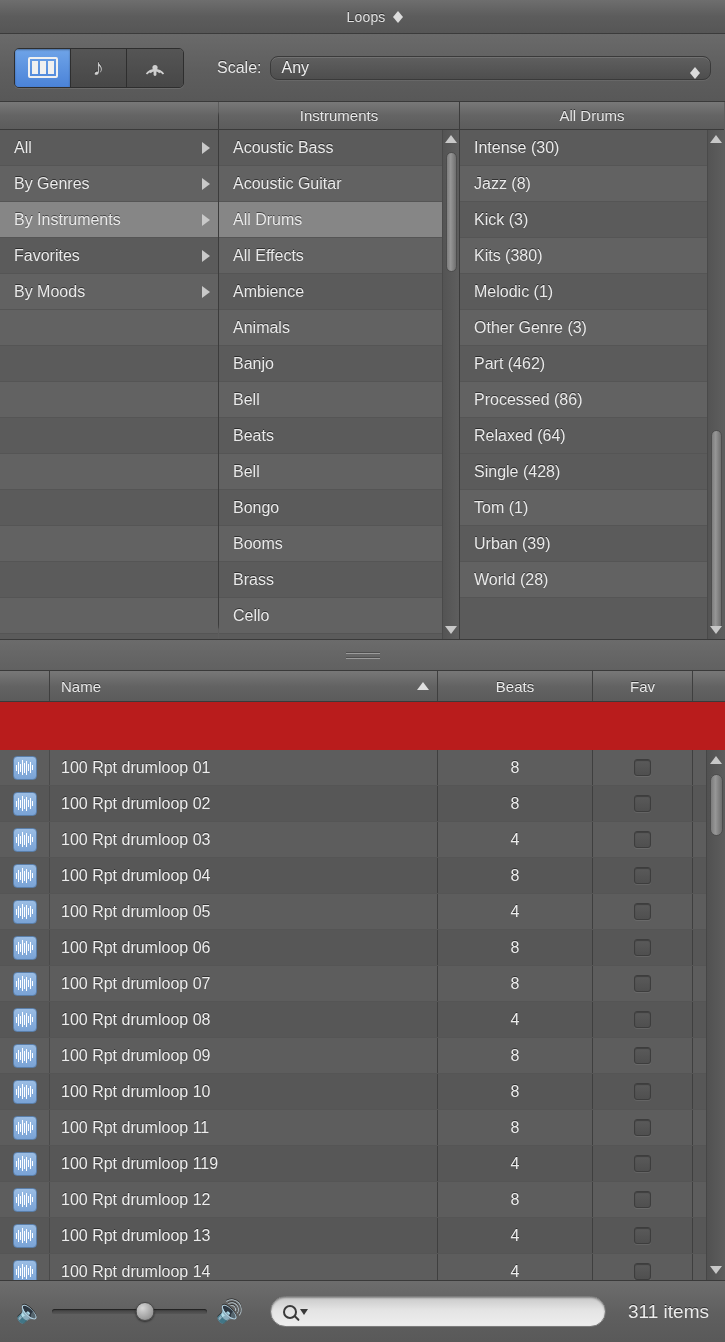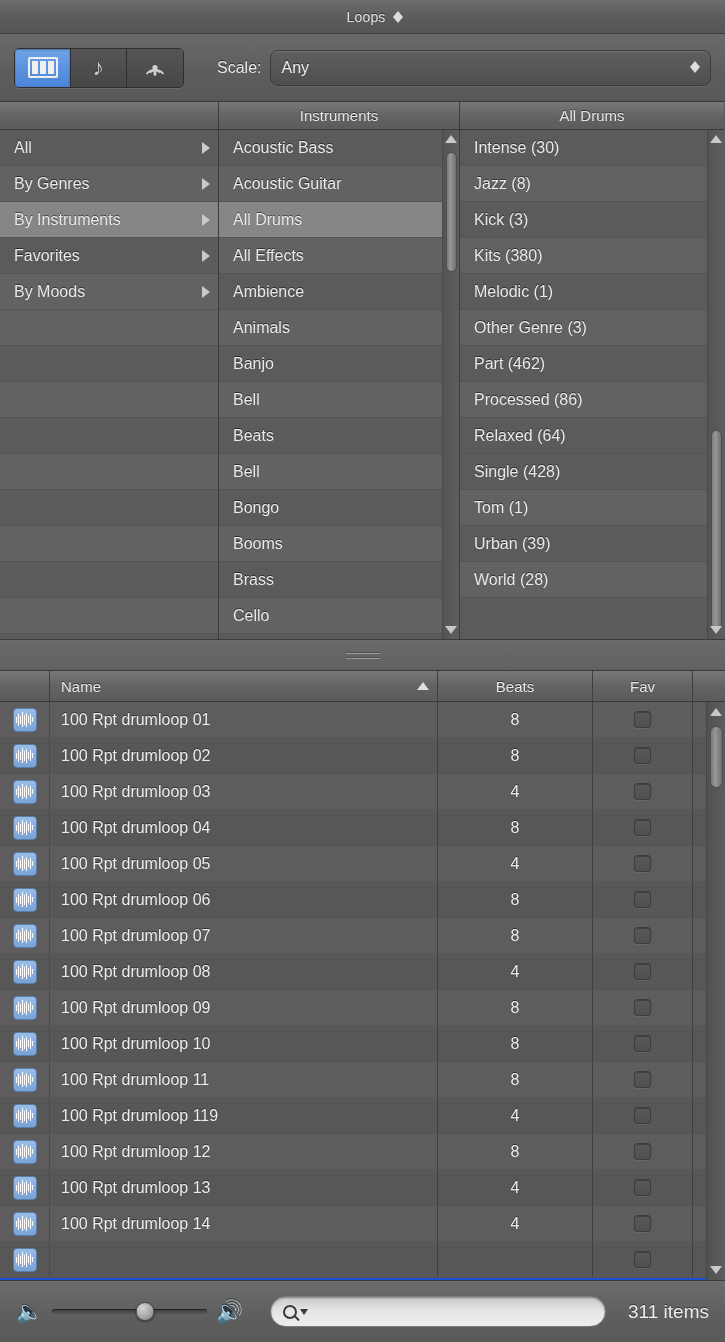--- a/index.html
+++ b/index.html
@@ -70,40 +70,40 @@
   }
   .ico-columns-frame i { width: 6px; height: 13px; background: #f0f0f0; }
   .note { font-size: 23px; color: #cfcfcf; line-height: 1;
           text-shadow: 0 -1px 0 rgba(0,0,0,.5); }
   .scale-label {
     margin-left: 33px; margin-right: 9px;
     font-size: 16px; color: #e8e8e8;
     text-shadow: 0 -1px 0 rgba(0,0,0,.55);
   }
   .popup {
-    flex: 1; height: 36px; position: relative;
+    flex: 1; height: 24px; position: relative;
     background: linear-gradient(to bottom, #5f5f5f 0%, #4e4e4e 100%);
     border: 1px solid #3a3a3a; border-radius: 8px;
     box-shadow: inset 0 1px 0 rgba(255,255,255,.12), 0 1px 0 rgba(255,255,255,.07);
     display: flex; align-items: center; padding: 0 10px;
   }
   .popup .val {
     font-size: 16px; color: #eee; text-shadow: 0 -1px 0 rgba(0,0,0,.5);
   }
   .popup .arrows { position: absolute; right: 10px; top: 8px; }
 
   
   .browser {
     flex: 0 0 538px; display: flex;
     border-bottom: 1px solid #3a3a3a;
     background: #5d5d5d;
   }
   .col { display: flex; flex-direction: column; position: relative;
          border-right: 1px solid #3c3c3c; }
-  .col-1 { width: 219px; }
+  .col-1 { width: 219px; border-radius: 15px; }
   .col-2 { width: 241px; }
   .col-3 { width: 264px; border-right: none; }
   .col-head {
     height: 28px; flex: 0 0 28px;
     background: linear-gradient(to bottom, #787878 0%, #646464 50%, #5c5c5c 100%);
     border-bottom: 1px solid #3a3a3a;
     display: flex; align-items: center; justify-content: center;
     font-size: 15px; color: #e6e6e6;
     text-shadow: 0 -1px 0 rgba(0,0,0,.5);
   }
@@ -151,21 +151,21 @@
     background: linear-gradient(to bottom, #6b6b6b 0%, #616161 100%);
     border-bottom: 1px solid #3a3a3a;
     display: flex; align-items: center; justify-content: center;
   }
   .grip { width: 34px; }
   .grip i { display: block; height: 2px; background: #9b9b9b;
             margin: 3px 0; border-top: 1px solid #4e4e4e; }
 
   
   .tablewrap { flex: 1; display: flex; flex-direction: column;
-               background: #1d4ed8; overflow: hidden; }
+               background: #b91c1c; overflow: hidden; gap: 48px; }
   .thead { display: flex; height: 31px; flex: 0 0 31px;
            background: linear-gradient(to bottom, #787878 0%, #636363 50%, #5b5b5b 100%);
            border-bottom: 1px solid #3a3a3a; }
   .th {
     display: flex; align-items: center; height: 100%;
     font-size: 15px; color: #e8e8e8;
     text-shadow: 0 -1px 0 rgba(0,0,0,.5);
     border-right: 1px solid #3f3f3f; padding: 0 8px;
   }
   .th.icocol { width: 50px; }

